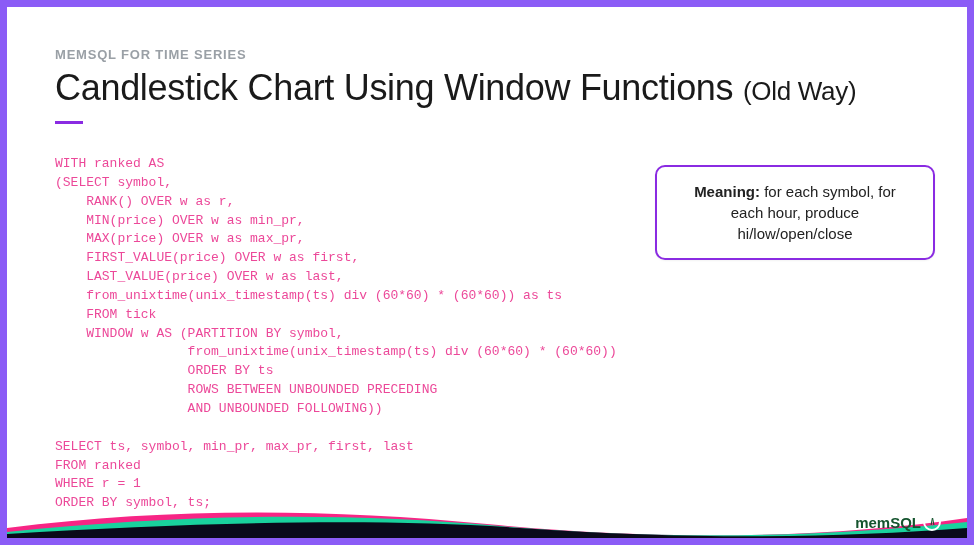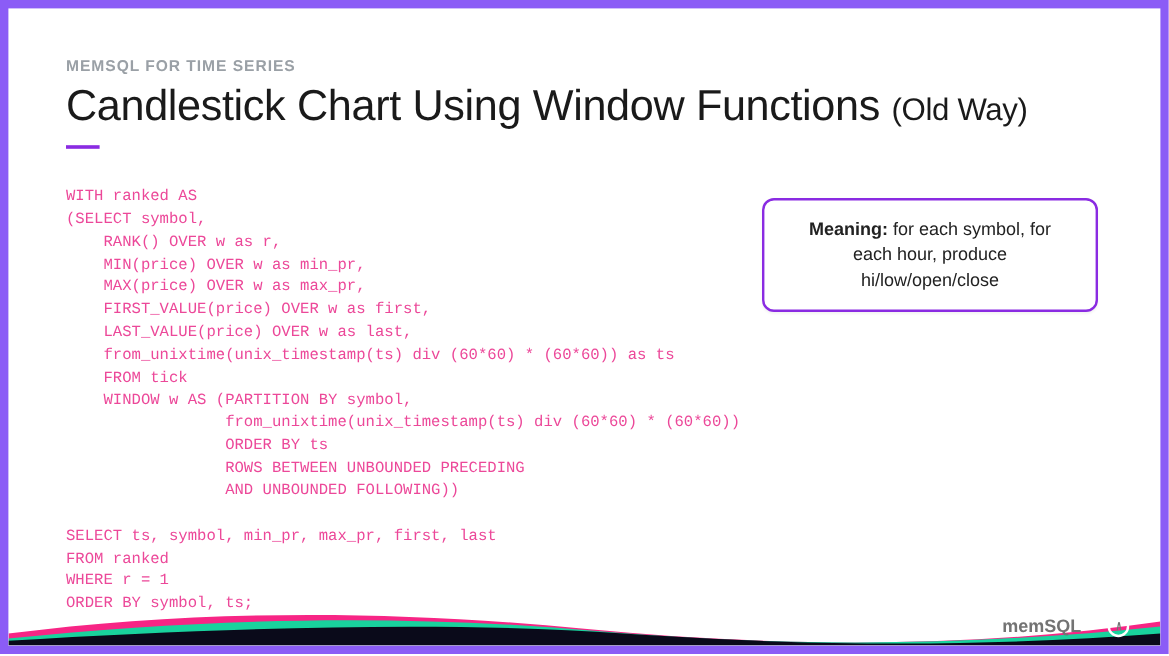--- a/index.html
+++ b/index.html
@@ -19,33 +19,33 @@
   .title .paren { font-size: 26px; font-weight: 400; }
   .accent {
     position: absolute; left: 48px; top: 114px; width: 28px; height: 3px; background: #8a2be2;
   }
   .code {
     position: absolute; left: 48px; top: 148px; right: 40px;
     font-family: "Courier New", Courier, monospace; font-size: 13px; color: #ec4899;
     white-space: pre; line-height: 1.45;
   }
   .callout {
-    position: absolute; right: 52px; top: 158px; width: 280px;
+    position: absolute; right: 32px; top: 158px; width: 280px;
     border: 2px solid #8a2be2; border-radius: 10px; padding: 14px 32px;
     color: #222; font-size: 15px; text-align: center; line-height: 1.4;
     background: #fff; box-shadow: 0 1px 2px rgba(0,0,0,0.05);
   }
   .callout .label { font-weight: 700; }
   .footer-wave {
     position: absolute; left: 0; right: 0; bottom: 0; height: 34px; overflow: hidden;
   }
   .footer-wave svg { width: 100%; height: 100%; display: block; }
   .brand {
-    position: absolute; right: 26px; bottom: 7px; color: #737373; font-size: 15px; font-weight: 600;
-    display: flex; align-items: center; gap: 22px;
+    position: absolute; right: 26px; bottom: 7px; color: #14532d; font-size: 15px; font-weight: 600;
+    display: flex; align-items: center; gap: 2px;
   }
   .brand-logo {
     display: inline-flex; width: 18px; height: 18px; border: 2px solid #fff; border-radius: 50%;
     align-items: center; justify-content: center; font-size: 9px; font-weight: 600; letter-spacing: -1px;
   }
 </style>
 </head>
 <body>
 
 <div class="slide">

